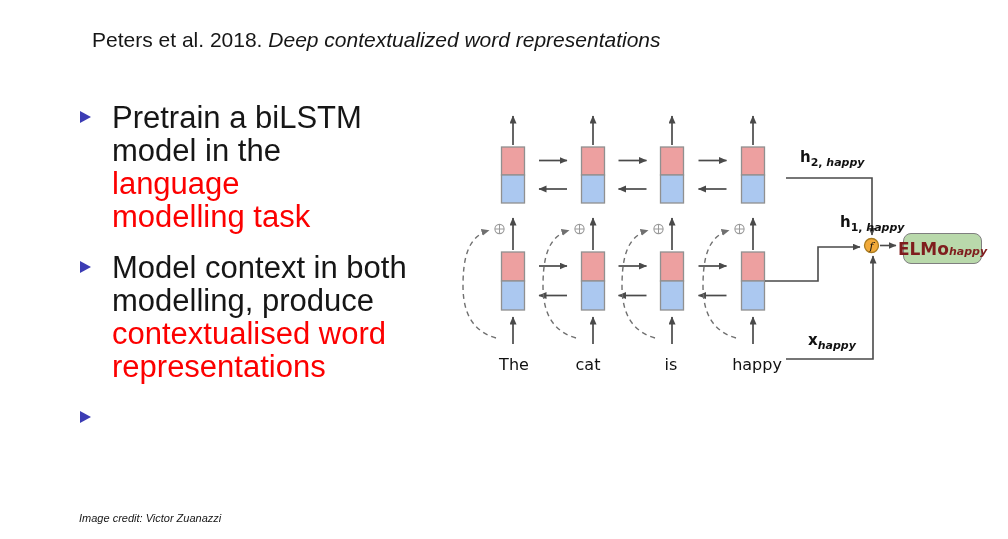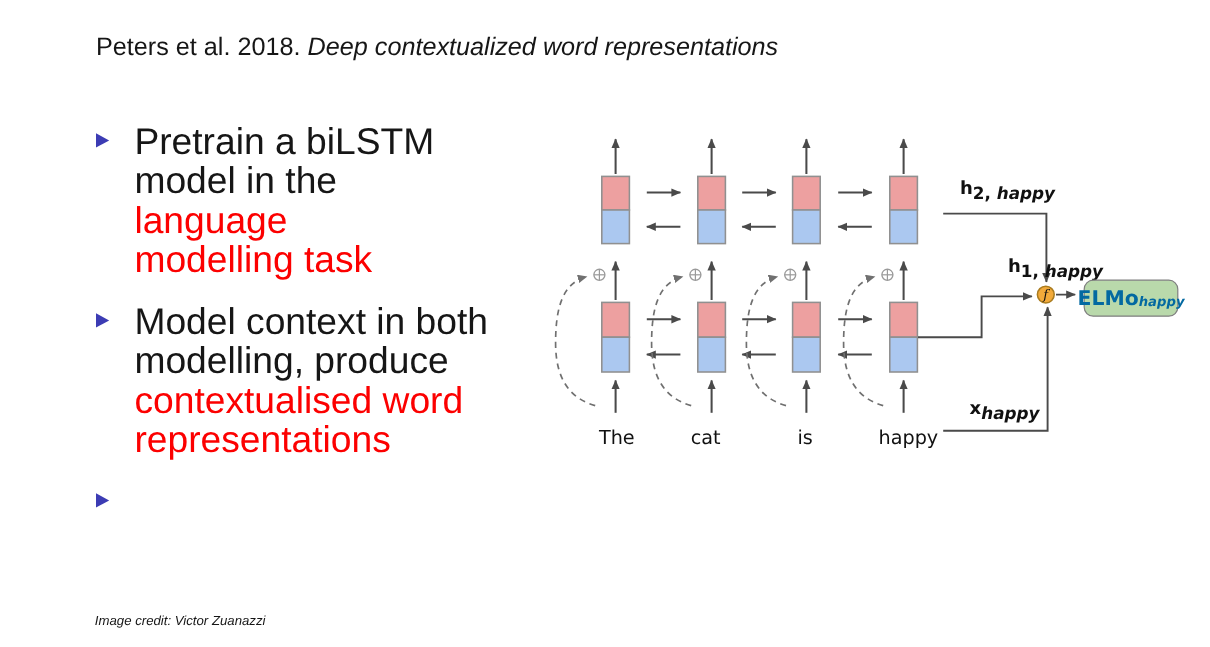--- a/index.html
+++ b/index.html
@@ -1,37 +1,37 @@
 <!DOCTYPE html>
 <html><head>
 <meta charset="utf-8">
 <style>
   html,body{margin:0;padding:0;}
   body{
     width:1008px;height:539px;background:#ffffff;position:relative;overflow:hidden;
     font-family:"Liberation Sans",sans-serif;color:#161616;
   }
-  .title{position:absolute;left:80px;top:28px;font-size:21px;white-space:nowrap;}
+  .title{position:absolute;left:92px;top:28px;font-size:21px;white-space:nowrap;}
   .title .it{font-style:italic;}
   .bullets{position:absolute;left:80px;top:101px;width:330px;}
   .bullet{display:flex;margin-bottom:18px;}
   .tri{width:0;height:0;border-left:11px solid #3c3cb4;border-top:6px solid transparent;
        border-bottom:6px solid transparent;margin-top:10px;margin-right:21px;flex:none;}
   .btext{font-size:31px;line-height:33px;white-space:pre-line;}
   .red{color:#fc0000;}
   .credit{position:absolute;left:79px;top:488px;font-style:italic;font-size:11px;margin-top:24px;}
   #diagram{position:absolute;left:0;top:0;}
   .dlabel{position:absolute;font-family:"DejaVu Sans",sans-serif;font-weight:bold;
           font-size:15px;color:#111;white-space:nowrap;}
-  .dlabel sub{font-size:14px;}
+  .dlabel sub{font-size:11px;}
   .dlabel sub i{font-style:italic;}
   .elmo{position:absolute;left:903px;top:233px;width:77px;height:29px;background:#b9d9ab;
         border:1.5px solid #7f7f7f;border-radius:8px;display:flex;align-items:center;
         justify-content:center;font-family:"DejaVu Sans",sans-serif;font-weight:bold;
-        font-size:17px;color:#0369a1;}
+        font-size:17px;color:#7f1d1d;}
   .elmo sub{font-size:11px;font-style:italic;transform:translateY(3px);}
 </style>
 </head>
 <body>
 
 <div class="title"><span>Peters et al. 2018. </span><span class="it">Deep contextualized word representations</span></div>
 
 <div class="bullets">
   <div class="bullet">
     <span class="tri"></span>

